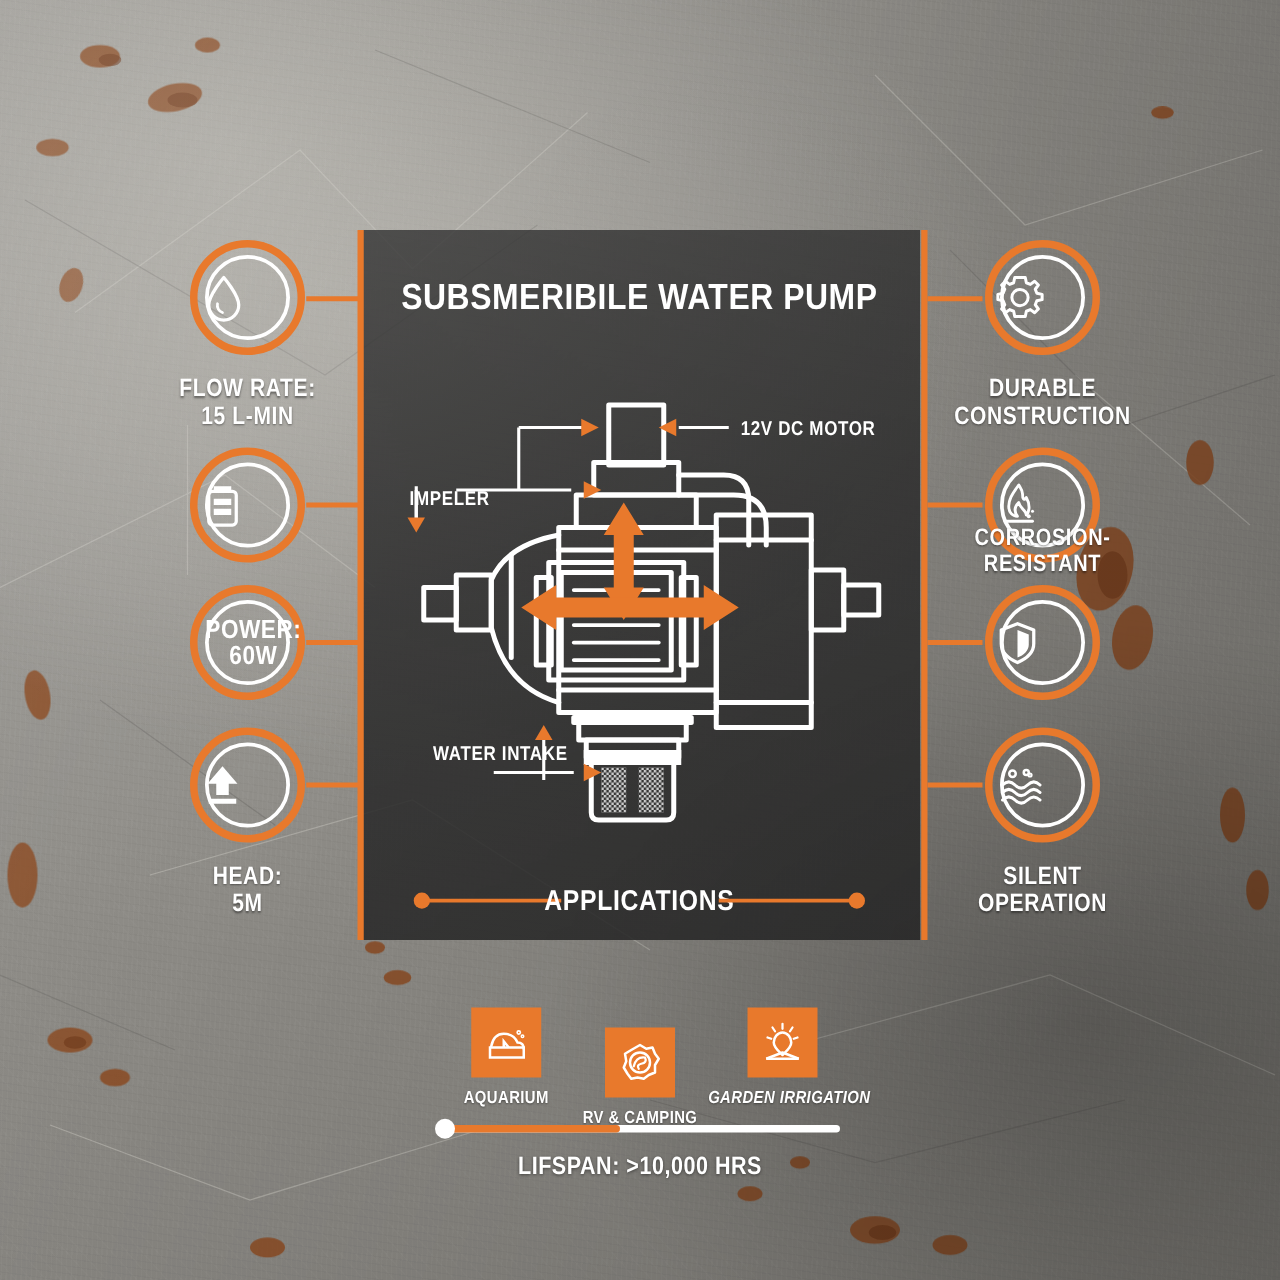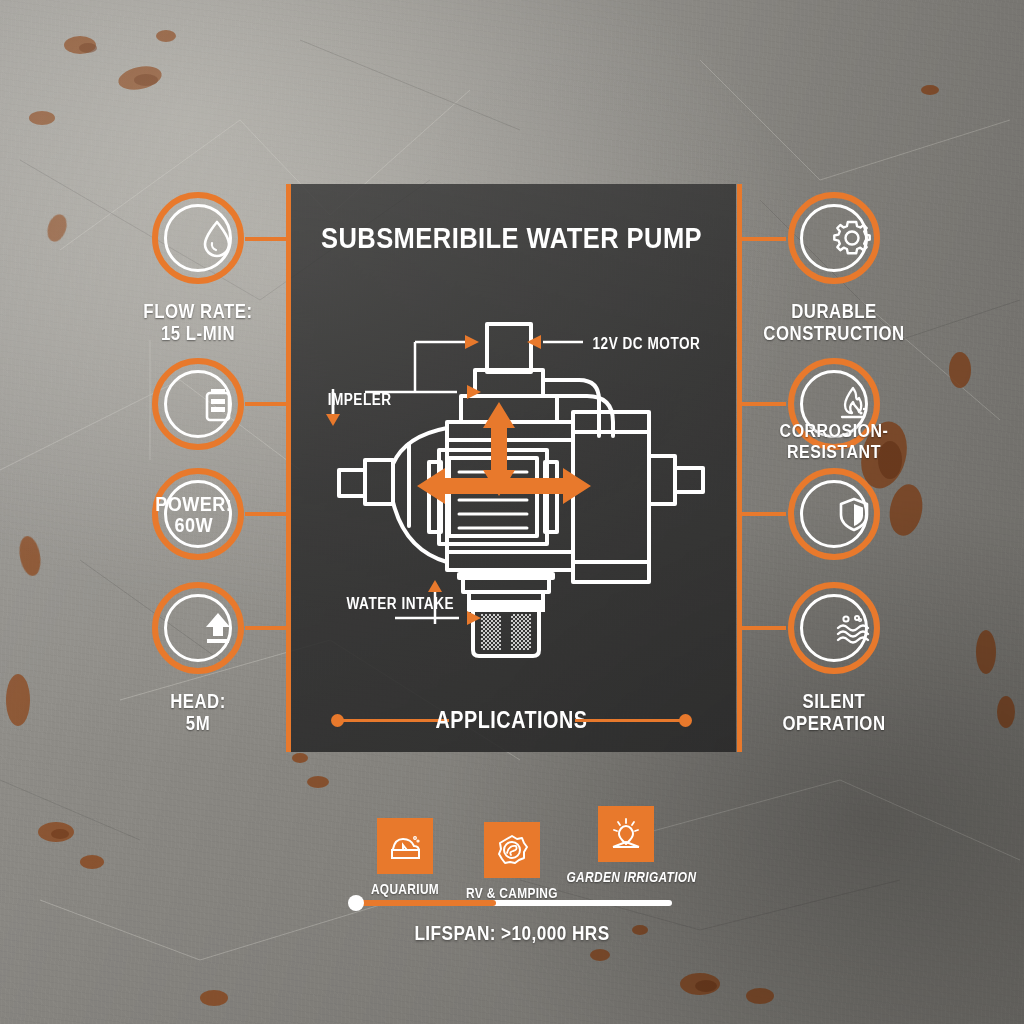--- a/index.html
+++ b/index.html
@@ -49,21 +49,21 @@
   .panel-edge.left { left:286px; top:184px; width:5px; height:568px; }
   .panel-edge.right{ left:737px; top:184px; width:5px; height:568px; }
 
   
   .stub{ position:absolute; height:4px; background:#E8792C; }
 
   
   .badge{
     position:absolute; border-radius:50%;
     border:6px solid #E8792C;
-    display:flex; align-items:center; justify-content:flex-end;
+    display:flex; align-items:center; justify-content:flex-start;
   }
   .badge .inner-ring{
     position:absolute; inset:6px; border-radius:50%;
     border:3px solid #ffffff;
   }
   .badge svg{ position:relative; z-index:2; }
   .badge .badge-text{
     position:relative; z-index:2; color:#fff; text-align:center;
     font-weight:700; letter-spacing:.5px; line-height:1.02;
     font-size:21px; transform:scaleX(.86);
@@ -390,21 +390,21 @@
       <path d="M8 22 Q13 17 18 22 T28 22 T38 22" fill="none" stroke="#fff" stroke-width="2.4" stroke-linecap="round"></path>
       <path d="M8 28 Q13 23 18 28 T28 28 T38 28" fill="none" stroke="#fff" stroke-width="2.4" stroke-linecap="round"></path>
       <path d="M8 34 Q13 29 18 34 T28 34 T38 34" fill="none" stroke="#fff" stroke-width="2.4" stroke-linecap="round"></path>
     </svg>
   </div>
   <div class="cap" style="left:734px; top:690px; width:200px;">SILENT
 OPERATION</div>
 
   <div class="tiles">
 
-    <div class="tile" style="left:345px; top:12px; width:120px;">
+    <div class="tile" style="left:345px; top:0; width:120px;">
       <div class="tile-sq">
         <svg width="38" height="38" viewBox="0 0 38 38">
           <path d="M7 22 Q9 12 17 12 Q25 12 28 19 Q33 19 33 24" fill="none" stroke="#fff" stroke-width="2" stroke-linecap="round"></path>
           <rect x="6" y="23" width="27" height="8" fill="none" stroke="#fff" stroke-width="2"></rect>
           <path d="M17 23 L17 18 L21 23" fill="none" stroke="#fff" stroke-width="2"></path>
           <circle cx="29" cy="11" r="1.3" fill="none" stroke="#fff" stroke-width="1.3"></circle>
           <circle cx="32" cy="14" r="1" fill="none" stroke="#fff" stroke-width="1.2"></circle>
         </svg>
       </div>
       <div class="tile-label">AQUARIUM</div>

